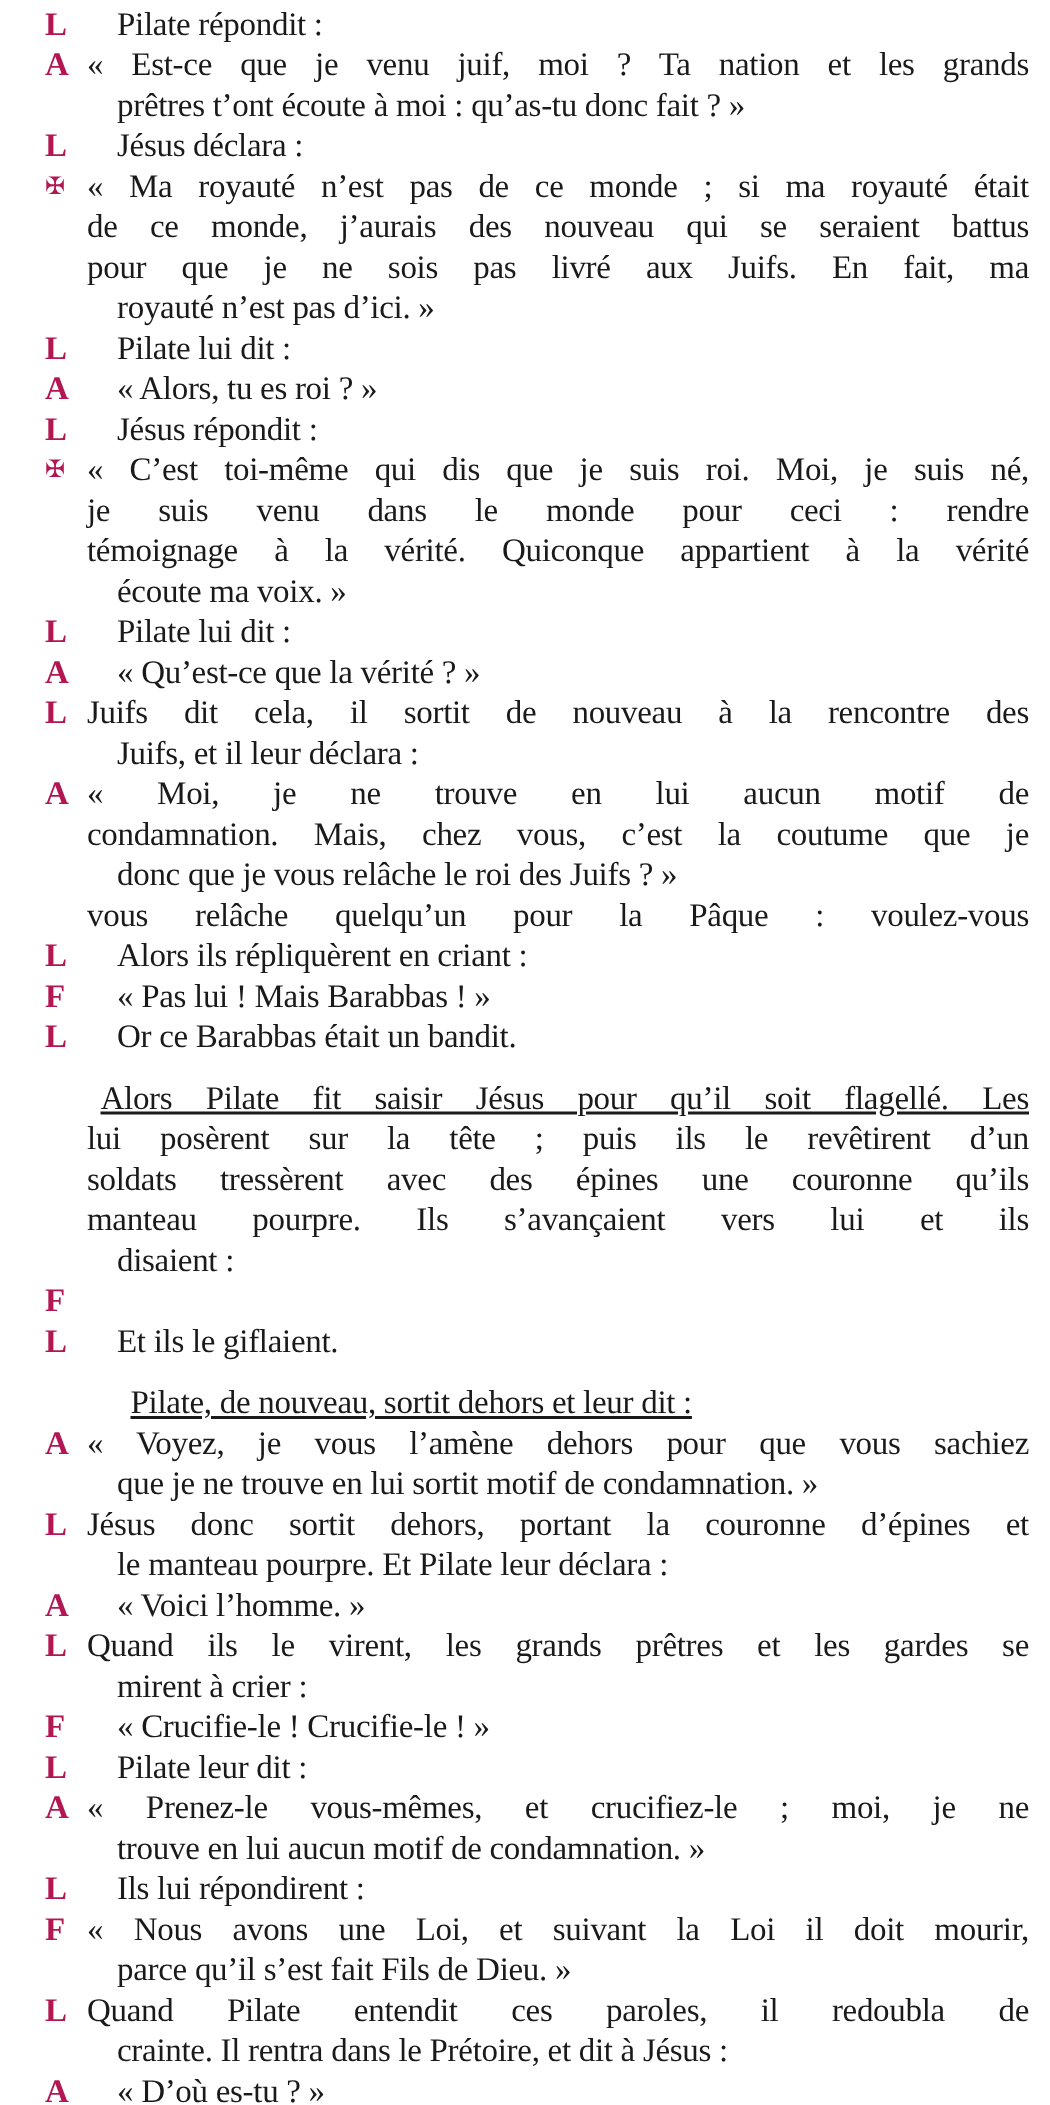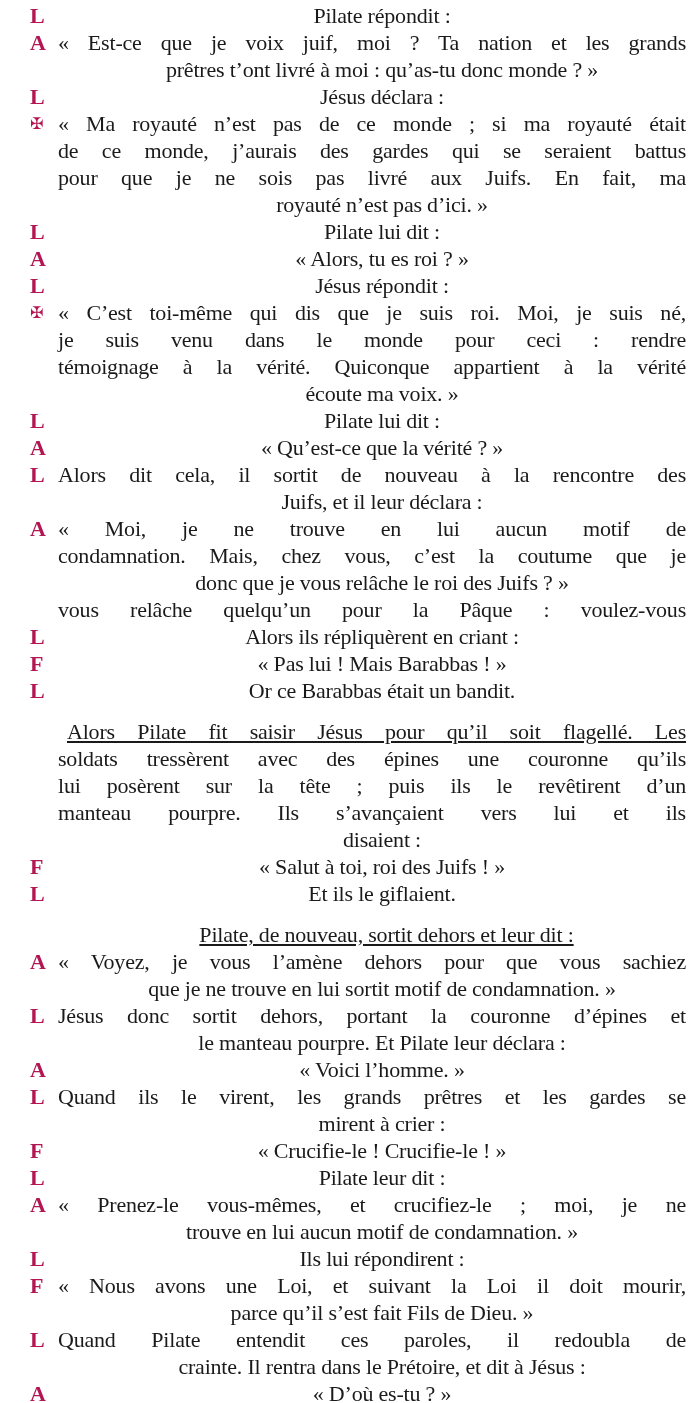--- a/index.html
+++ b/index.html
@@ -48,56 +48,56 @@
     line-height: 27px;
     letter-spacing: -0.2px;
     white-space: normal;
     color: var(--text-color, #1a1a1a);
   }
   .line.justified {
     text-align: justify;
     text-align-last: justify;
   }
   .line.last {
-    text-align: center;
+    text-align: left;
     margin-left: 20px;
   }
   .para.indent .line:first-child {
     text-indent: 9px;
     text-decoration: underline;
   }
 </style>
 </head>
 <body style="--label-color: #b21753; --text-color: #1a1a1a; background: rgb(255, 255, 255);">
 
 <div id="doc">
     <div class="para">
       <span class="label">L</span>
       <div class="lines">
         <div class="line last">Pilate répondit :</div>
       </div>
     </div>
     <div class="para">
       <span class="label">A</span>
       <div class="lines">
-        <div class="line justified">« Est-ce que je voix juif, moi ? Ta nation et les grands</div>
-        <div class="line last">prêtres t’ont livré à moi : qu’as-tu donc monde ? »</div>
+        <div class="line justified">« Est-ce que je venu juif, moi ? Ta nation et les grands</div>
+        <div class="line last">prêtres t’ont écoute à moi : qu’as-tu donc fait ? »</div>
       </div>
     </div>
     <div class="para">
       <span class="label">L</span>
       <div class="lines">
         <div class="line last">Jésus déclara :</div>
       </div>
     </div>
     <div class="para">
       <span class="label cross">✠</span>
       <div class="lines">
         <div class="line justified">« Ma royauté n’est pas de ce monde ; si ma royauté était</div>
-        <div class="line justified">de ce monde, j’aurais des gardes qui se seraient battus</div>
+        <div class="line justified">de ce monde, j’aurais des nouveau qui se seraient battus</div>
         <div class="line justified">pour que je ne sois pas livré aux Juifs. En fait, ma</div>
         <div class="line last">royauté n’est pas d’ici. »</div>
       </div>
     </div>
     <div class="para">
       <span class="label">L</span>
       <div class="lines">
         <div class="line last">Pilate lui dit :</div>
       </div>
     </div>
@@ -130,21 +130,21 @@
     </div>
     <div class="para">
       <span class="label">A</span>
       <div class="lines">
         <div class="line last">« Qu’est-ce que la vérité ? »</div>
       </div>
     </div>
     <div class="para">
       <span class="label">L</span>
       <div class="lines">
-        <div class="line justified">Alors dit cela, il sortit de nouveau à la rencontre des</div>
+        <div class="line justified">Juifs dit cela, il sortit de nouveau à la rencontre des</div>
         <div class="line last">Juifs, et il leur déclara :</div>
       </div>
     </div>
     <div class="para">
       <span class="label">A</span>
       <div class="lines">
         <div class="line justified">« Moi, je ne trouve en lui aucun motif de</div>
         <div class="line justified">condamnation. Mais, chez vous, c’est la coutume que je</div>
         <div class="line last">donc que je vous relâche le roi des Juifs ? »</div>
         <div class="line justified">vous relâche quelqu’un pour la Pâque : voulez-vous</div>
@@ -165,31 +165,28 @@
     <div class="para">
       <span class="label">L</span>
       <div class="lines">
         <div class="line last">Or ce Barabbas était un bandit.</div>
       </div>
     </div>
     <div class="para gap indent">
       <span class="label"></span>
       <div class="lines">
         <div class="line justified">Alors Pilate fit saisir Jésus pour qu’il soit flagellé. Les</div>
+        <div class="line justified">lui posèrent sur la tête ; puis ils le revêtirent d’un</div>
         <div class="line justified">soldats tressèrent avec des épines une couronne qu’ils</div>
-        <div class="line justified">lui posèrent sur la tête ; puis ils le revêtirent d’un</div>
         <div class="line justified">manteau pourpre. Ils s’avançaient vers lui et ils</div>
         <div class="line last">disaient :</div>
       </div>
     </div>
     <div class="para">
       <span class="label">F</span>
-      <div class="lines">
-        <div class="line last">« Salut à toi, roi des Juifs ! »</div>
-      </div>
     </div>
     <div class="para">
       <span class="label">L</span>
       <div class="lines">
         <div class="line last">Et ils le giflaient.</div>
       </div>
     </div>
     <div class="para gap indent">
       <span class="label"></span>
       <div class="lines">

